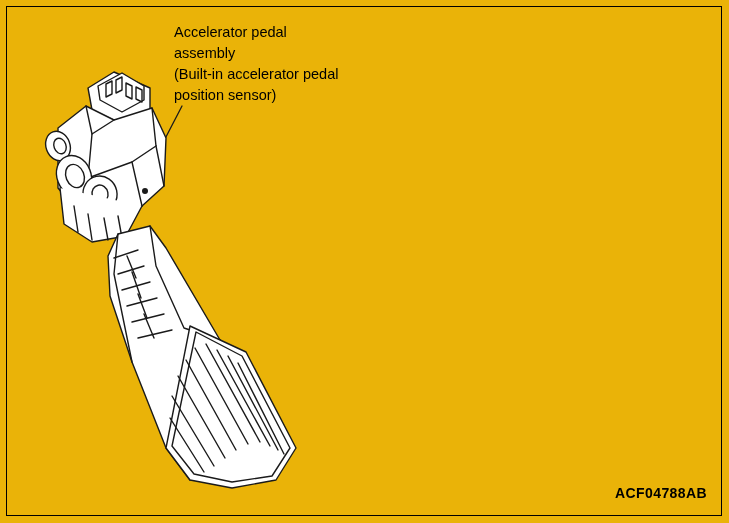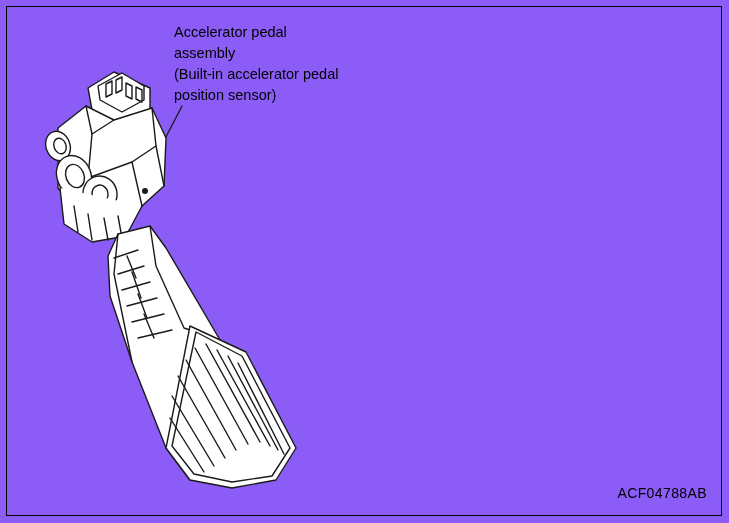--- a/index.html
+++ b/index.html
@@ -7,21 +7,21 @@
     padding: 0;
     background: #ffffff;
   }
   body {
     font-family: "Liberation Sans", sans-serif;
   }
   #page {
     position: relative;
     width: 729px;
     height: 523px;
-    background: #8b5cf6;
+    background: #eab308;
     overflow: hidden;
   }
   .frame {
     position: absolute;
     left: 6px;
     top: 6px;
     width: 716px;
     height: 510px;
     border: 1px solid #000000;
     box-sizing: border-box;
@@ -34,21 +34,21 @@
     font-size: 14.5px;
     line-height: 21px;
     color: #000000;
     white-space: pre-line;
   }
   .figure-code {
     position: absolute;
     right: 22px;
     bottom: 22px;
     font-size: 14px;
-    font-weight: normal;
+    font-weight: bold;
     letter-spacing: 0.4px;
     color: #000000;
     margin-left: 32px;
   }
   .art {
     position: absolute;
     left: 14px;
     top: 10px;
     width: 420px;
     height: 500px;

